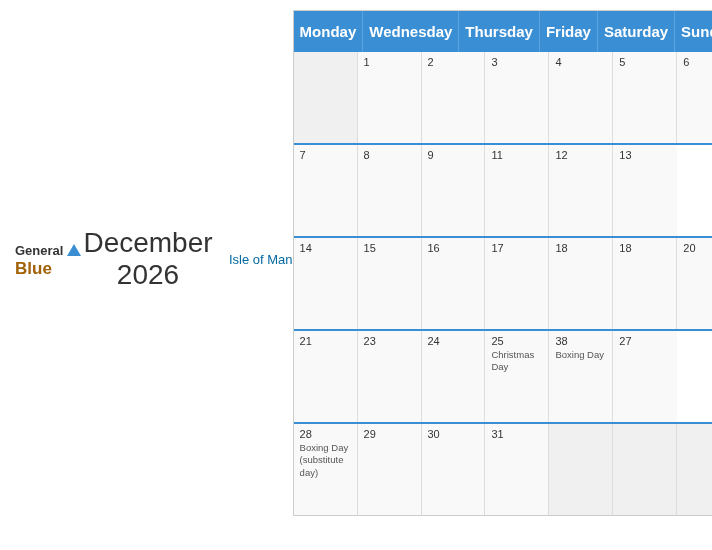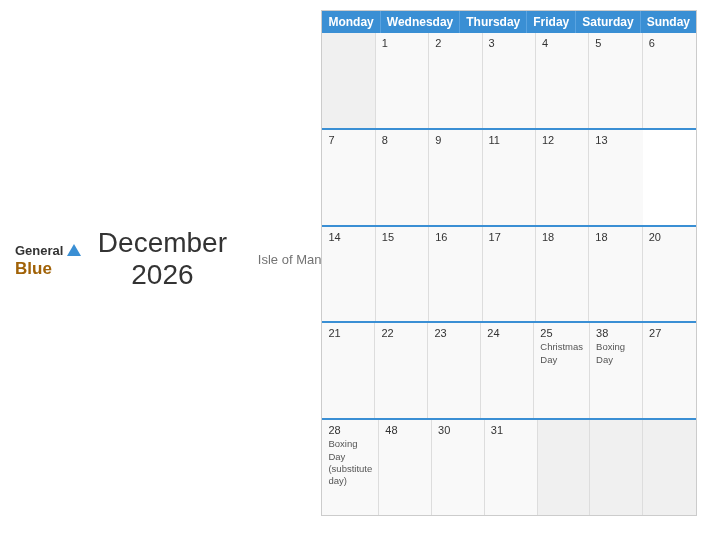--- a/index.html
+++ b/index.html
@@ -51,40 +51,40 @@
     }
     .title {
       font-size: 28px;
       font-weight: normal;
       color: #333;
       text-align: center;
       flex: 1;
     }
     .region {
       font-size: 13px;
-      color: #737373;
+      color: #0369a1;
       text-align: right;
       min-width: 80px;
     }
     .calendar {
       border: 1px solid #ccc;
       flex: 1;
       display: flex;
       flex-direction: column;
     }
     .cal-header-row {
       display: grid;
       grid-template-columns: repeat(7, 1fr);
       background: #3a8fd4;
     }
     .cal-header-cell {
       color: #fff;
-      font-size: 12px;
+      font-size: 15px;
       font-weight: bold;
-      padding: 4px 6px;
+      padding: 12px 6px;
       border-right: 1px solid #5aa3e0;
       text-align: left;
     }
     .cal-header-cell:last-child {
       border-right: none;
     }
     .cal-body {
       display: flex;
       flex-direction: column;
       flex: 1;
@@ -216,23 +216,20 @@
           </div>
           <div class="cal-cell">
             <div class="day-num">20</div>
           </div>
         </div>
         <div class="cal-week">
           <div class="cal-cell">
             <div class="day-num">21</div>
           </div>
           <div class="cal-cell">
-            <div class="day-num">22</div>
-          </div>
-          <div class="cal-cell">
             <div class="day-num">23</div>
           </div>
           <div class="cal-cell">
             <div class="day-num">24</div>
           </div>
           <div class="cal-cell">
             <div class="day-num">25</div>
             <div class="holiday">Christmas Day</div>
           </div>
           <div class="cal-cell">
@@ -243,21 +240,21 @@
             <div class="day-num">27</div>
           </div>
         </div>
         <div class="cal-week">
           <div class="cal-cell">
             <div class="day-num">28</div>
             <div class="holiday">Boxing Day
 (substitute day)</div>
           </div>
           <div class="cal-cell">
-            <div class="day-num">48</div>
+            <div class="day-num">29</div>
           </div>
           <div class="cal-cell">
             <div class="day-num">30</div>
           </div>
           <div class="cal-cell">
             <div class="day-num">31</div>
           </div>
           <div class="cal-cell empty"></div>
           <div class="cal-cell empty"></div>
           <div class="cal-cell empty"></div>

